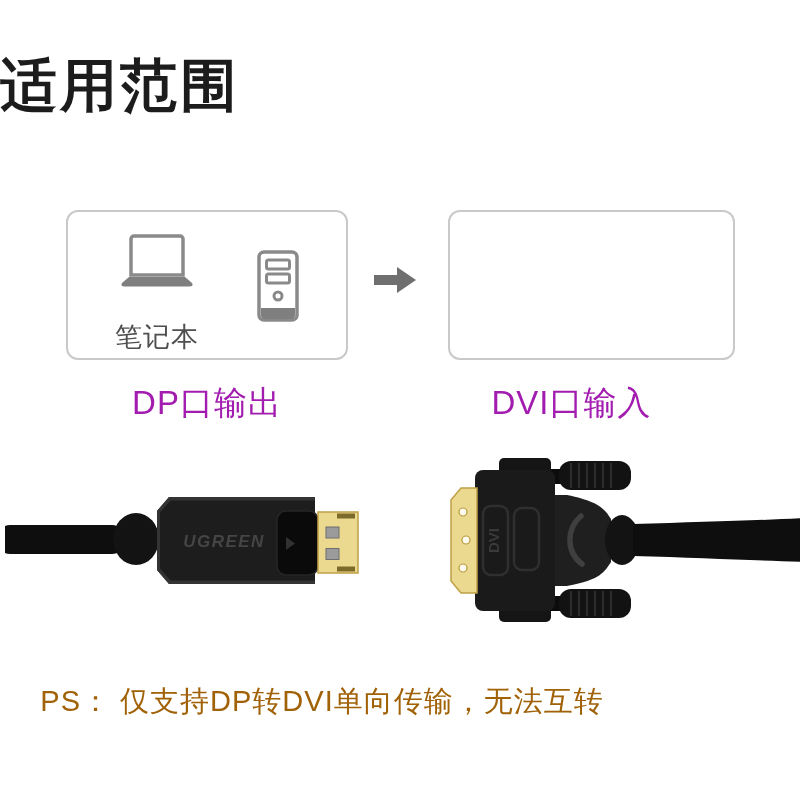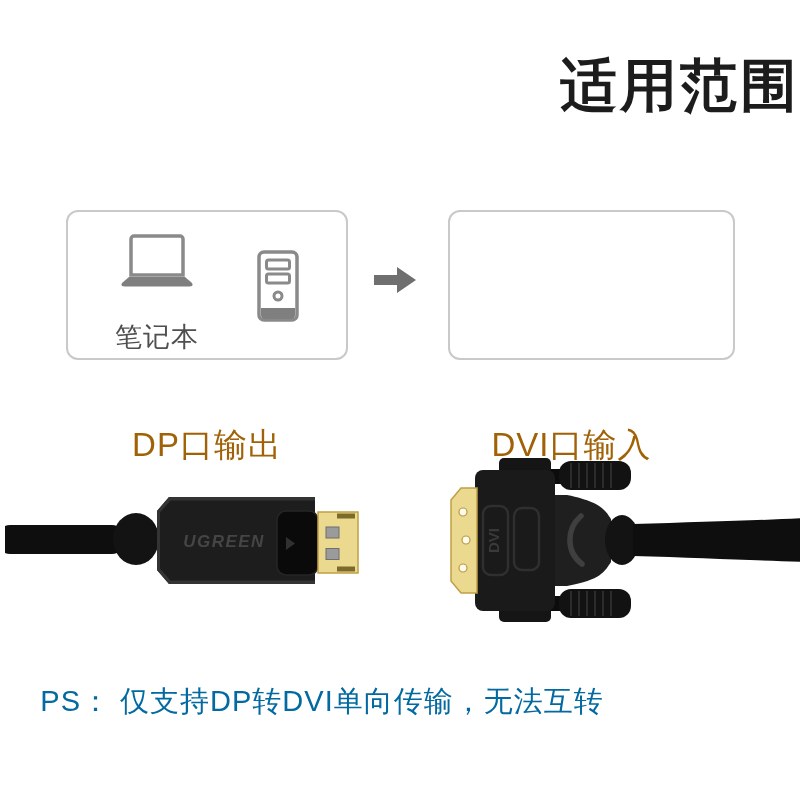--- a/index.html
+++ b/index.html
@@ -2,41 +2,41 @@
 <html><head>
 <meta charset="utf-8">
 <style>
   html,body{margin:0;padding:0;}
   body{
     width:800px;height:800px;background:#ffffff;position:relative;overflow:hidden;
     font-family:"Liberation Sans","DejaVu Sans",sans-serif;
   }
   .abs{position:absolute;}
   .page-title{
-    left:0;top:48px;width:800px;text-align:right;
+    left:0;top:48px;width:800px;text-align:left;
     font-size:57px;font-weight:800;color:#1c1c1c;letter-spacing:3px;
   }
   .device-box{
     top:210px;height:150px;border:2px solid #c9c9c9;border-radius:12px;
     display:flex;align-items:center;justify-content:center;gap:58px;box-sizing:border-box;
     background:#ffffff;
   }
   .box-source{left:66px;width:282px;}
   .box-target{left:448px;width:287px;}
   .device-item{display:flex;flex-direction:column;align-items:center;}
   .device-icon{height:74px;display:flex;align-items:flex-end;justify-content:center;}
   .device-label{margin-top:30px;font-size:27px;color:#4f4f4f;letter-spacing:1px;white-space:nowrap;}
   .flow-arrow{left:374px;top:267px;}
-  .caption{top:381px;text-align:center;font-size:33px;color:#a16207;letter-spacing:1px;margin-top:42px;}
+  .caption{top:381px;text-align:center;font-size:33px;color:#a21caf;letter-spacing:1px;}
   .caption-source{left:66px;width:282px;}
   .caption-target{left:428px;width:287px;}
   .product-photo{left:5px;top:440px;text-decoration:underline;}
   .footnote{
     left:0;top:682px;width:644px;text-align:center;
-    font-size:29px;color:#0369a1;letter-spacing:1px;
+    font-size:29px;color:#a16207;letter-spacing:1px;
   }
 </style>
 </head>
 <body>
 
 <div class="abs page-title">适用范围</div>
 
 <div class="abs device-box box-source">
   <div class="device-item">
     <div class="device-icon">

